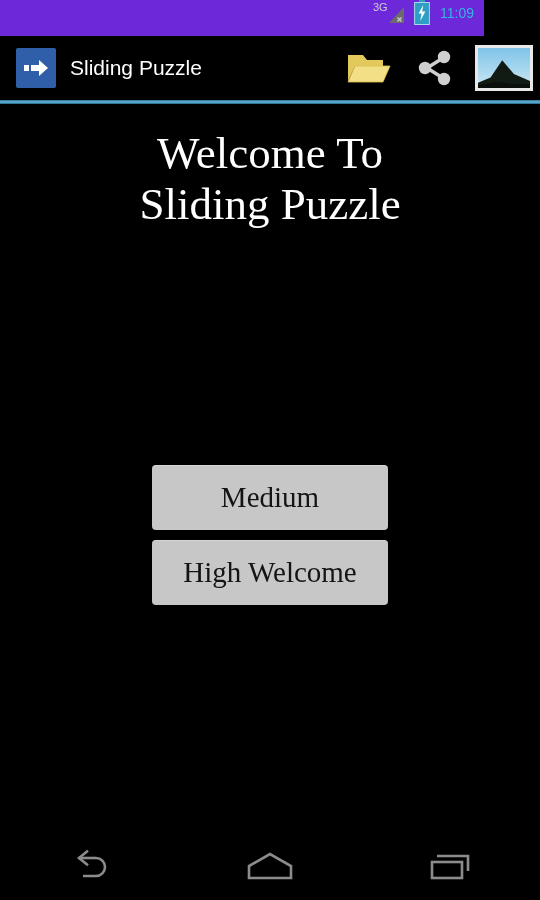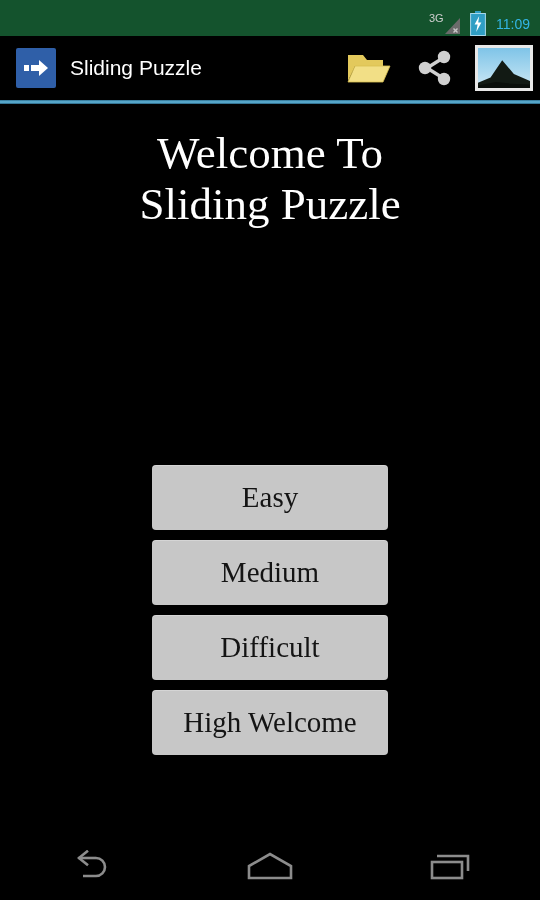--- a/index.html
+++ b/index.html
@@ -11,23 +11,23 @@
   }
   #screen {
     position:relative;
     width:540px; height:900px;
     background:#000000;
   }
 
   
   #status-bar {
     position:absolute; top:0; left:0;
-    width:540px; height:36px;
-    background:#14532d;
-    display:flex; align-items:flex-end; justify-content:flex-end;
+    width:484px; height:36px;
+    background:#6d28d9;
+    display:flex; align-items:flex-start; justify-content:flex-end;
     padding-right:10px;
   }
   .sb-group { display:flex; align-items:center; gap:7px; }
 
   .signal-wrap {
     position:relative;
     width:34px; height:24px;
     display:flex; align-items:flex-start;
   }
   .signal-label {
@@ -256,23 +256,21 @@
   <div id="ab-divider"></div>
 
   <div id="content">
 
     <div id="welcome-title">
       <span class="wline">Welcome To</span>
       <span class="wline">Sliding Puzzle</span>
     </div>
 
     <div id="menu-buttons">
-      <button class="menu-btn">Easy</button>
       <button class="menu-btn">Medium</button>
-      <button class="menu-btn">Difficult</button>
       <button class="menu-btn">High Welcome</button>
     </div>
 
   </div>
 
   <div id="nav-bar">
 
     <div class="nav-btn">
       <svg width="50" height="34" viewBox="0 0 50 34">
         <path d="M31 8 L14 8" stroke="#8c8c8c" stroke-width="2.6" fill="none"></path>

